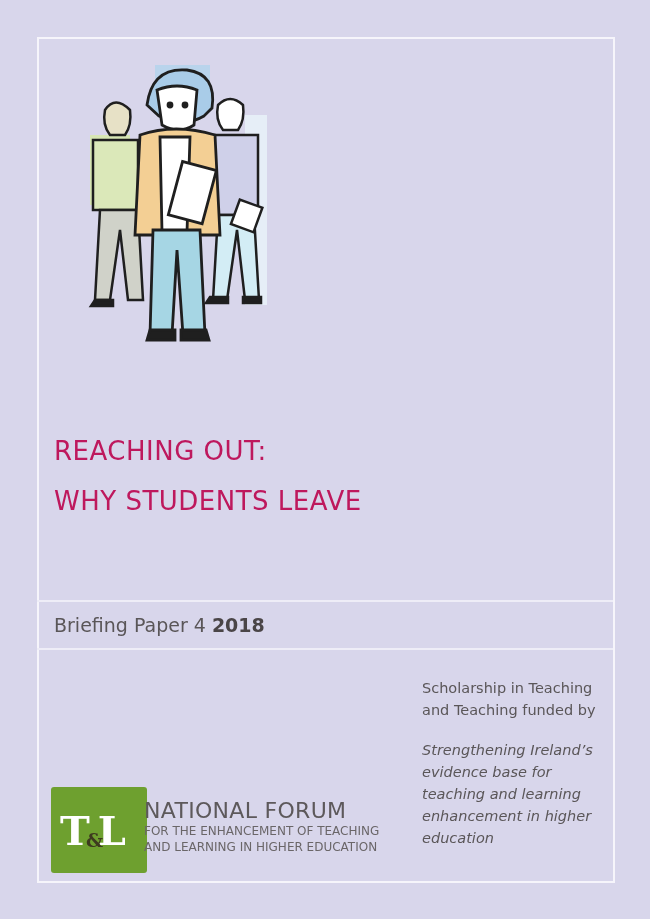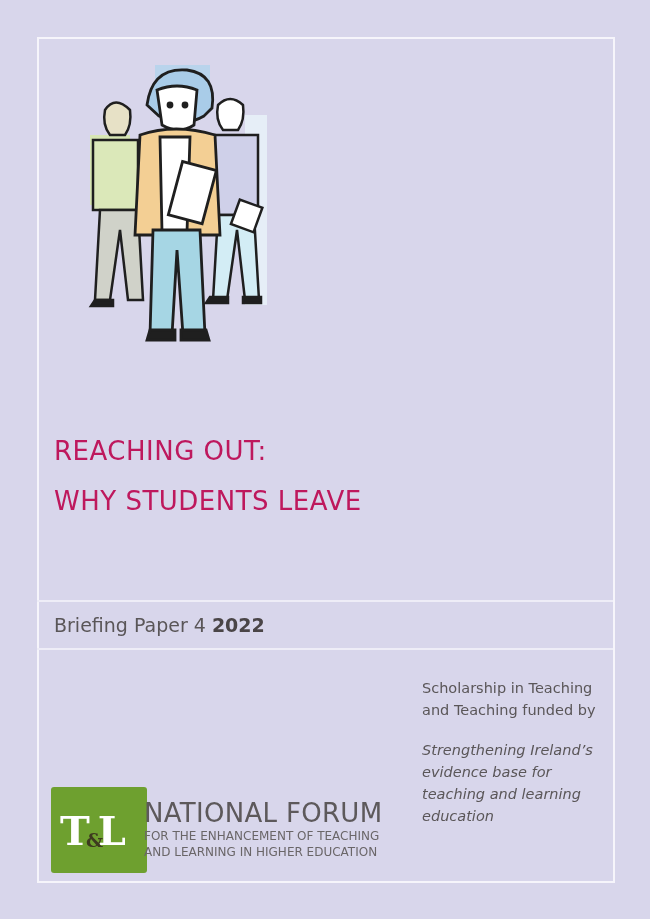--- a/index.html
+++ b/index.html
@@ -9,21 +9,21 @@
   .illus{position:absolute;left:85px;top:65px;width:190px;height:295px;}
   .title{position:absolute;left:54px;font-size:26px;letter-spacing:0.5px;color:#be185d;font-weight:normal;white-space:nowrap;}
   .briefing{position:absolute;left:54px;top:614px;font-size:19px;color:#5a5658;white-space:nowrap;}
   .briefing b{color:#4a4547;margin-left:6px;}
   .funded{position:absolute;left:422px;top:677px;width:190px;font-size:14.5px;line-height:22px;color:#5a5658;}
   .funded .it{font-style:italic;margin-top:18px;}
   .logo{position:absolute;left:51px;top:787px;width:96px;height:86px;background:#6ea02f;border-radius:3px;}
   .logo .tl{position:absolute;left:9px;top:20px;font-family:"DejaVu Serif",serif;font-weight:bold;font-size:40px;color:#fff;letter-spacing:-3px;}
   .logo .amp{position:absolute;left:35px;top:42px;font-family:"DejaVu Serif",serif;font-weight:bold;font-size:19px;color:#3d3a1f;}
   .nf{position:absolute;left:144px;top:798px;white-space:nowrap;}
-  .nf .big{font-size:26px;color:#5d595b;letter-spacing:0.3px;}
+  .nf .big{font-size:22px;color:#5d595b;letter-spacing:0.3px;}
   .nf .small{font-size:12px;color:#6a6668;line-height:16px;}
 </style>
 </head>
 <body>
 
 <div class="frame"></div>
 <div class="divider" style="top:600px"></div>
 <div class="divider" style="top:648px"></div>
 
 <svg class="illus" viewBox="0 0 190 295">
@@ -57,30 +57,31 @@
     <rect x="90" y="100" width="35" height="55" fill="#fff" transform="rotate(15 107 127)"></rect>
     <path d="M68 165 l-3 105 h22 l5-85 l6 85 h22 l-5-105z" fill="#a6d6e4"></path>
     <path d="M65 265 h25 v10 h-28z M96 265 h25 l3 10 h-28z" fill="#1f1f1f"></path>
   </g>
 </svg>
 
 <div class="title" style="top:436px">REACHING OUT:</div>
 <div class="title" style="top:486px">WHY STUDENTS LEAVE</div>
 
 <div class="briefing">
-  <span>Briefing Paper 4</span><b>2022</b>
+  <span>Briefing Paper 4</span><b>2018</b>
 </div>
 
 <div class="funded">
   <div>Scholarship in Teaching</div>
   <div>and Teaching funded by</div>
   <div class="it">
     <div>Strengthening Ireland’s</div>
     <div>evidence base for</div>
     <div>teaching and learning</div>
+    <div>enhancement in higher</div>
     <div>education</div>
   </div>
 </div>
 
 <div class="logo">
   <span class="tl">T L</span>
   <span class="amp">&amp;</span>
 </div>
 <div class="nf">
   <div class="big">NATIONAL FORUM</div>

